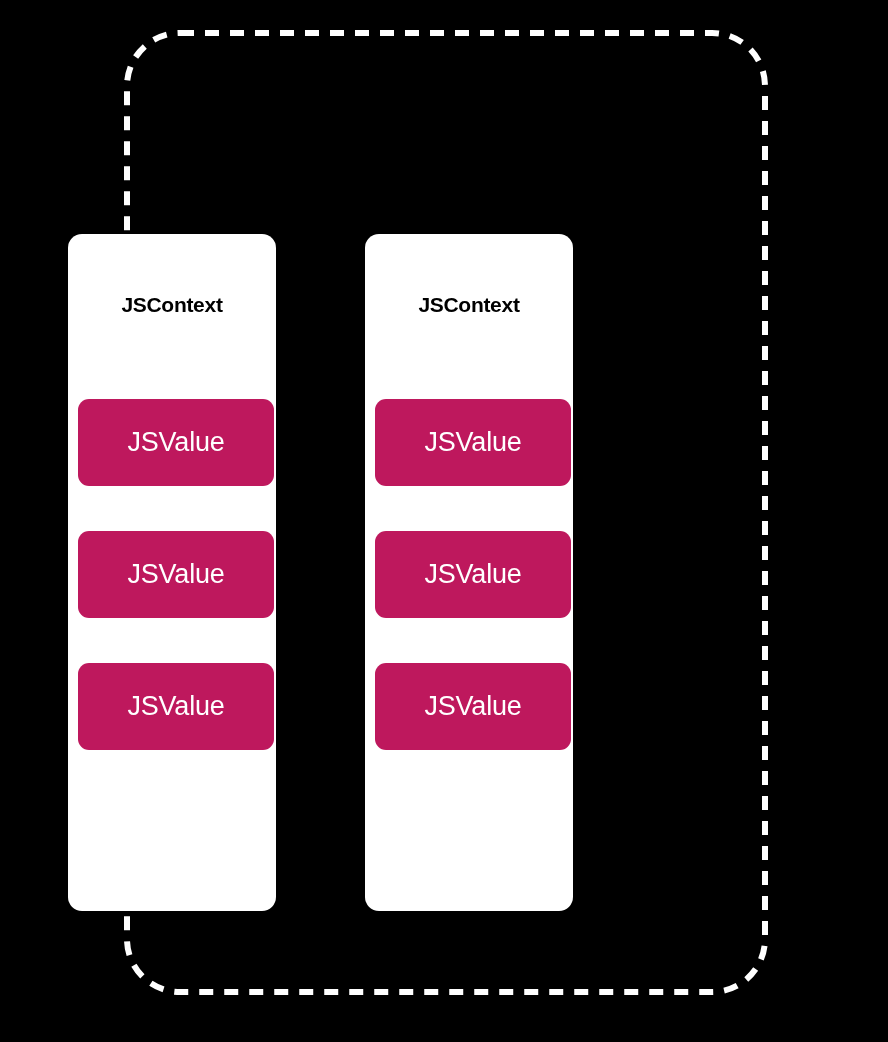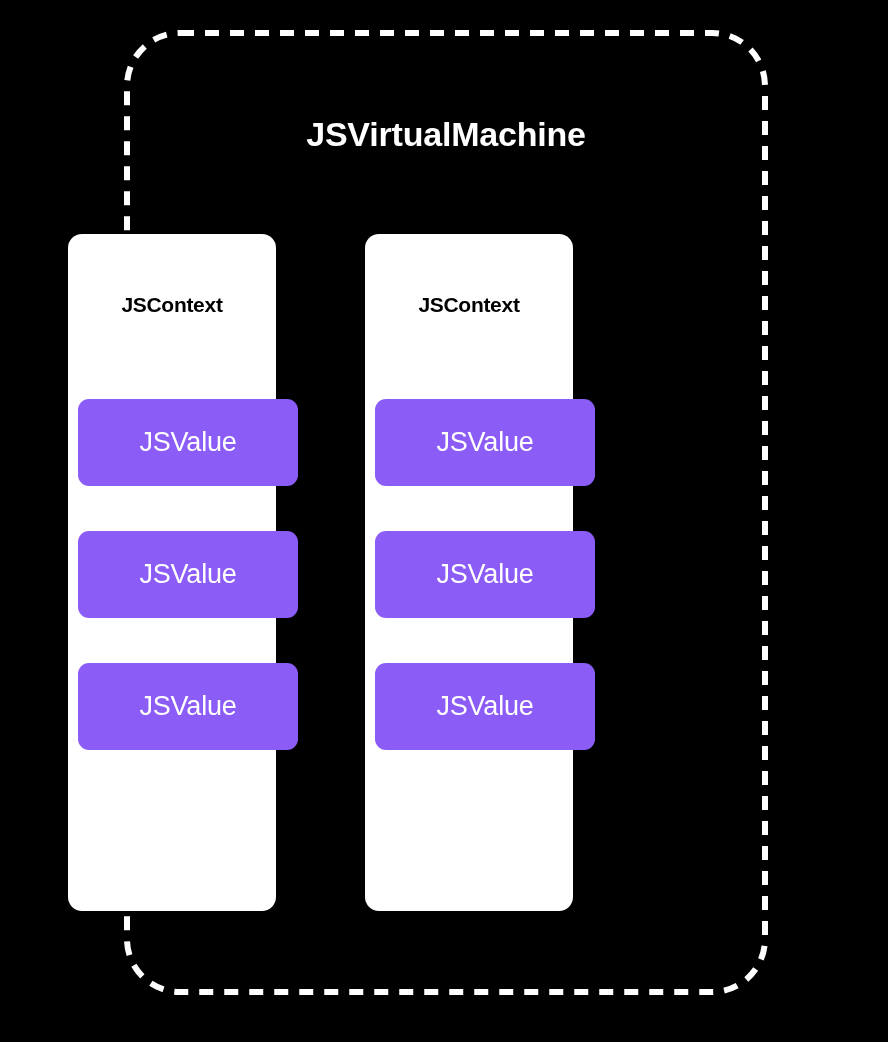--- a/index.html
+++ b/index.html
@@ -91,23 +91,23 @@
     white-space: nowrap;
   }
 
   .values-stack {
     position: absolute;
     left: 10px;
     top: 165px;
     width: 188px;
   }
   .value-box {
-    width: 220px;
+    width: 196px;
     height: 87px;
-    background: #8b5cf6;
+    background: #be185d;
     border-radius: 11px;
     display: flex;
     align-items: center;
     justify-content: center;
     margin-bottom: 45px;
     box-sizing: border-box;
   }
   .value-box:last-child { margin-bottom: 0; }
   .value-label {
     color: #ffffff;
@@ -120,21 +120,20 @@
 </head>
 <body>
 
 <div id="diagram-root">
 
   <div class="vm-container">
     <svg class="vm-dashed-svg" viewBox="0 0 644 965" width="644" height="965" aria-hidden="true">
       <rect x="3" y="3" width="638" height="959" rx="53" ry="53" fill="none" stroke="#ffffff" stroke-width="6" stroke-dasharray="14 11" stroke-linecap="butt"></rect>
     </svg>
 
-    <div class="vm-title">JSVirtualMachine</div>
   </div>
 
   <div class="contexts-row">
 
     <div class="context-card ctx-0">
       <div class="context-title">JSContext</div>
       <div class="values-stack">
         <div class="value-box">
           <span class="value-label">JSValue</span>
         </div>

